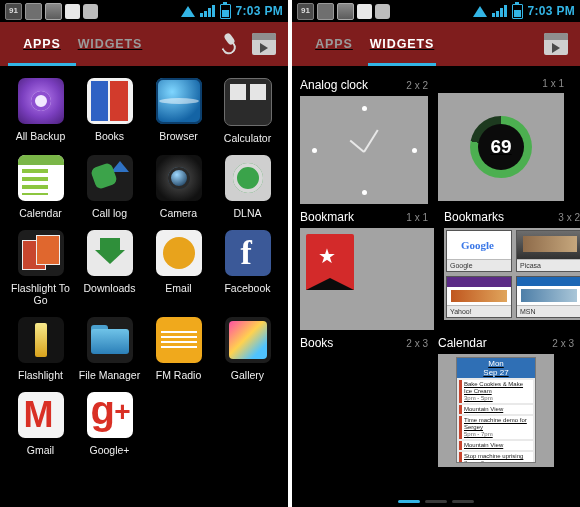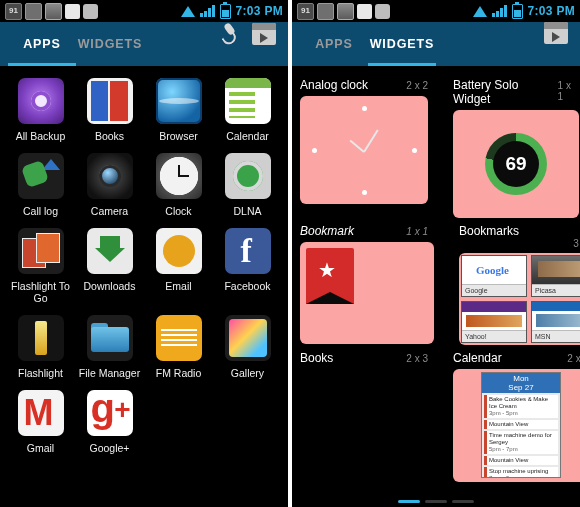--- a/index.html
+++ b/index.html
@@ -20,21 +20,21 @@
   .clock-txt{color:#33b5e5;font-size:12px;font-weight:bold;letter-spacing:.3px;}
   .wifi{width:0;height:0;border-left:7px solid transparent;border-right:7px solid transparent;border-bottom:11px solid #33b5e5;}
   .bars{display:flex;align-items:flex-end;gap:1px;height:12px;}
   .bars i{display:block;width:3px;background:#33b5e5;}
   .bars i:nth-child(1){height:4px}.bars i:nth-child(2){height:6px}.bars i:nth-child(3){height:9px}.bars i:nth-child(4){height:12px}
   .batt{width:9px;height:13px;border:1.5px solid #33b5e5;border-radius:1px;position:relative;}
   .batt:before{content:"";position:absolute;top:-3px;left:2px;width:4px;height:2px;background:#33b5e5;}
   .batt:after{content:"";position:absolute;left:1px;right:1px;bottom:1px;height:7px;background:#33b5e5;}
 
   
-  .tabbar{height:44px;background:#0c4a6e;display:flex;align-items:flex-start;position:relative;}
+  .tabbar{height:44px;background:#7f1d1d;display:flex;align-items:center;position:relative;text-decoration:underline;}
   .tab{font-size:12.5px;font-weight:bold;letter-spacing:.9px;color:#9a9a9a;padding:0 0 0 0;width:68px;text-align:center;line-height:44px;}
   .tab.first{margin-left:8px;}
   .tab.active{color:#ffffff;}
   .tab-underline{position:absolute;bottom:0;height:3px;background:#33b5e5;}
   .tabbar .actions{margin-left:auto;display:flex;align-items:center;gap:14px;padding-right:12px;}
   .mic{width:18px;height:24px;position:relative;display:inline-block;}
   .mic i{position:absolute;left:6px;top:1px;width:7px;height:12px;border-radius:4px;background:#d8d8d8;transform:rotate(-35deg);}
   .mic u{position:absolute;left:3px;top:12px;width:10px;height:8px;border:2px solid #d8d8d8;border-top:none;border-radius:0 0 8px 8px;transform:rotate(-35deg);}
   .store{width:24px;height:22px;background:#cfcfcf;border-radius:2px;position:relative;}
   .store:after{content:"";position:absolute;left:0;right:0;top:0;height:7px;background:#8f8f8f;border-radius:2px 2px 0 0;}
@@ -96,23 +96,23 @@
   .i-googleplus:after{content:"+";position:absolute;right:2px;top:4px;color:#d93025;font:bold 28px "Liberation Sans",sans-serif;}
   .i-install{background:radial-gradient(circle at 50% 40%,#7fd0f5,#1d74b5 75%);border-radius:23px;}
   .i-install:after{content:"";position:absolute;left:17px;top:10px;width:12px;height:14px;background:#fff;}
   .i-install:before{content:"";position:absolute;left:10px;top:22px;width:0;height:0;border-left:13px solid transparent;border-right:13px solid transparent;border-top:12px solid #fff;}
 
   
   .widgets{padding:6px 8px 0 8px;}
   .wsec-head{display:flex;align-items:baseline;margin:6px 0 4px 0;}
   .wsec-title{color:#fff;font-size:12px;}
   .wsec-size{color:#8c8c8c;font-size:10px;margin-left:auto;}
-  .wrow{display:flex;gap:25px;}
+  .wrow{display:flex;gap:10px;}
   .wcol{display:flex;flex-direction:column;}
-  .wpane{background:#fca5a5;border-radius:6px;}
+  .wpane{background:#a3a3a3;border-radius:0;text-decoration:underline;}
 
   .aclock{width:128px;height:108px;position:relative;}
   .aclock .dot{position:absolute;width:5px;height:5px;border-radius:3px;background:#fff;}
   .aclock .hand1{position:absolute;left:63px;top:30px;width:2px;height:26px;background:#e8e8e8;transform-origin:bottom center;transform:rotate(32deg);}
   .aclock .hand2{position:absolute;left:63px;top:38px;width:2px;height:18px;background:#e8e8e8;transform-origin:bottom center;transform:rotate(-50deg);}
 
   .battw{width:126px;height:108px;display:flex;align-items:center;justify-content:center;}
   .ring{width:62px;height:62px;border-radius:31px;background:conic-gradient(#4caf50 0 78%,#1d3a1f 78% 100%);display:flex;align-items:center;justify-content:center;}
   .ring i{width:46px;height:46px;border-radius:23px;background:#0b0b0b;display:flex;align-items:center;justify-content:center;color:#fff;font-size:19px;font-style:normal;font-weight:bold;}
 
@@ -197,36 +197,36 @@
           <div class="nm">All Backup</div>
         </div>
       <div class="app">
           <div class="ico i-books"></div>
           <div class="nm">Books</div>
         </div>
       <div class="app">
           <div class="ico i-browser"></div>
           <div class="nm">Browser</div>
         </div>
+      <div class="app">
+          <div class="ico i-calculator"></div>
+          <div class="nm">Calculator</div>
+        </div>
 
       <div class="app">
           <div class="ico i-calendar"></div>
           <div class="nm">Calendar</div>
         </div>
       <div class="app">
           <div class="ico i-calllog"></div>
           <div class="nm">Call log</div>
         </div>
       <div class="app">
           <div class="ico i-camera"></div>
           <div class="nm">Camera</div>
-        </div>
-      <div class="app">
-          <div class="ico i-clock"></div>
-          <div class="nm">Clock</div>
         </div>
 
       <div class="app">
           <div class="ico i-dlna"></div>
           <div class="nm">DLNA</div>
         </div>
       <div class="app">
           <div class="ico i-docs"></div>
           <div class="nm">Flashlight To Go</div>
         </div>
@@ -316,44 +316,43 @@
             <span class="dot" style="left:112px;top:52px;"></span>
             <span class="dot" style="left:12px;top:52px;"></span>
             <span class="dot" style="left:62px;top:94px;"></span>
             <span class="hand1"></span>
               <span class="hand2"></span>
           </div>
         </div>
 
         <div class="wcol">
           <div class="wsec-head" style="width:126px;">
-            <span class="wsec-title">Battery Solo Widget</span>
             <span class="wsec-size">1 x 1</span>
           </div>
           <div class="wpane battw">
             <div class="ring">
               <i>69</i>
             </div>
           </div>
         </div>
       </div>
 
       <div class="wrow">
         <div class="wcol">
-          <div class="wsec-head" style="width:128px;font-style:italic;">
+          <div class="wsec-head" style="width:128px;">
             <span class="wsec-title">Bookmark</span>
             <span class="wsec-size">1 x 1</span>
           </div>
           <div class="wpane" style="width:128px;height:96px;display:flex;align-items:flex-start;padding-top:6px;padding-left:6px;">
             <div class="bookmark1"></div>
           </div>
         </div>
 
         <div class="wcol">
-          <div class="wsec-head" style="width:136px;flex-direction:column;">
+          <div class="wsec-head" style="width:136px;">
             <span class="wsec-title">Bookmarks</span>
             <span class="wsec-size">3 x 2</span>
           </div>
           <div class="wpane" style="padding:2px;">
             <div class="bmgrid">
               <div class="bm">
                 <div class="thumb th-google"></div>
                 <div class="bmlabel">Google</div>
               </div>
               <div class="bm">
@@ -379,21 +378,21 @@
             <span class="wsec-title">Books</span>
             <span class="wsec-size">2 x 3</span>
           </div>
         </div>
 
         <div class="wcol">
           <div class="wsec-head" style="width:136px;">
             <span class="wsec-title">Calendar</span>
             <span class="wsec-size">2 x 3</span>
           </div>
-          <div class="wpane" style="width:136px;height:110px;display:flex;justify-content:center;align-items:flex-start;padding-top:3px;">
+          <div class="wpane" style="width:116px;height:110px;display:flex;justify-content:center;align-items:flex-start;padding-top:3px;">
             <div class="calw">
               <div class="chead">
                 <div>Mon</div>
                 <div>Sep 27</div>
               </div>
               <div class="cev">
                 <span>Bake Cookies &amp; Make Ice Cream</span>
                 <b>3pm - 5pm</b>
               </div>
               <div class="cev">

